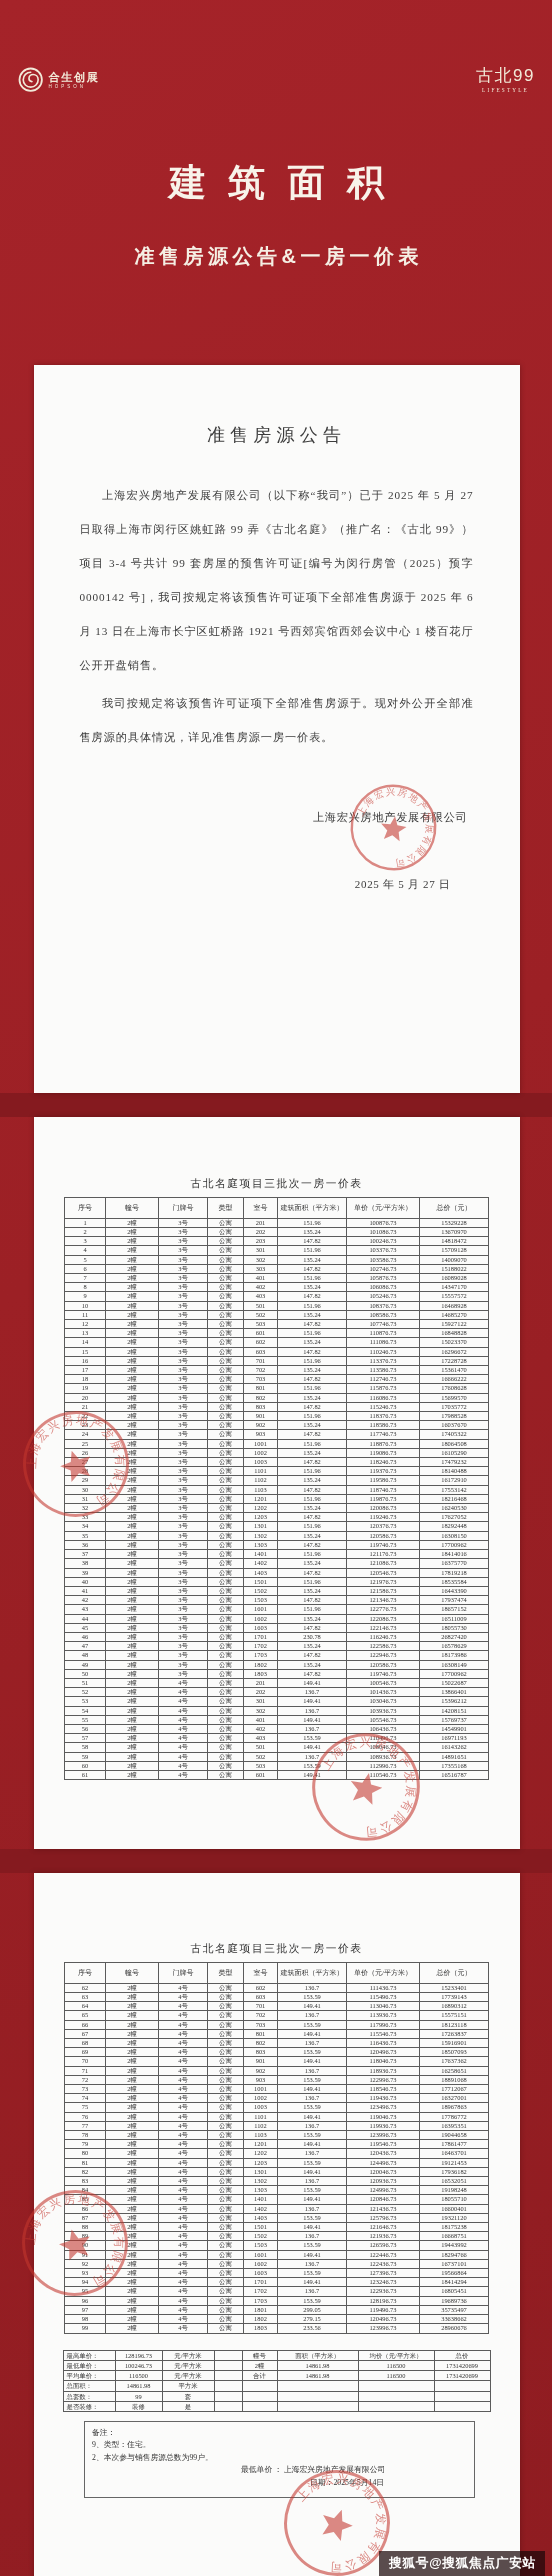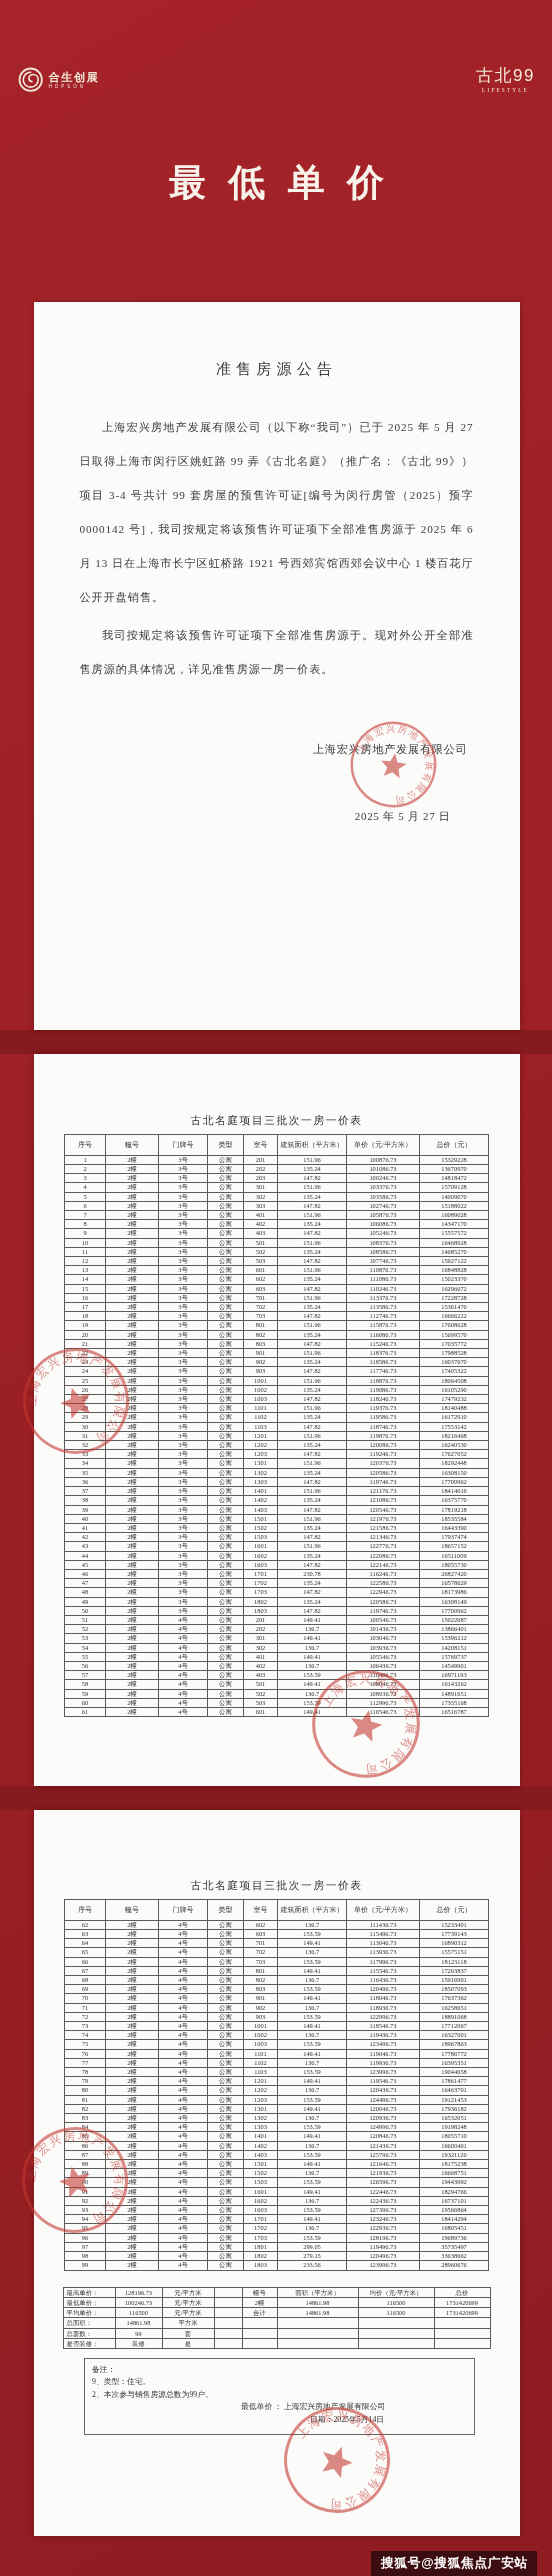--- a/index.html
+++ b/index.html
@@ -28,21 +28,21 @@
   
   .card{position:relative;width:486px;margin:0 auto;background:#fbfbfa;
         box-shadow:0 0 5.2px rgba(40,0,0,.35);color:#3b3b3b;}
   .card1{margin-top:95px;height:728px;}
   .gap{height:24px;background:#851a1f;}
   .card2{height:732px;}
   .card3{height:726px;}
 
   
   .doc-title{padding-top:58px;text-align:center;font-family:"Liberation Serif",serif;
-             font-size:15px;letter-spacing:5.2px;color:#3c3c3c;}
+             font-size:18px;letter-spacing:5.2px;color:#3c3c3c;}
   .doc-body{margin:31px 42px 0 42px;font-family:"Liberation Serif",serif;font-size:11.2px;
             line-height:34px;letter-spacing:0.9px;color:#3d3d3d;text-align:justify;}
   .doc-body p{margin:4px;text-indent:2em;}
   .sign{margin:56px 52px 0 0;text-align:right;font-family:"Liberation Serif",serif;
         font-size:11.2px;letter-spacing:0.7px;}
   .sign-date{margin:52px 69px 0 0;text-align:right;font-family:"Liberation Serif",serif;
              font-size:11px;letter-spacing:0.7px;}
 
   
   .tbl-title{padding-top:60px;text-align:center;font-family:"Liberation Serif",serif;
@@ -81,21 +81,21 @@
   
   .stamp{position:absolute;opacity:.58;pointer-events:none;}
   .stamp svg{width:100%;height:100%;}
   .stamp1{left:314px;top:417px;width:91px;height:91px;transform:rotate(8deg);}
   .stamp2{left:-13.4px;top:291px;width:112px;height:112px;transform:rotate(-18deg);}
   .stamp3{left:275px;top:613px;width:114px;height:114px;transform:rotate(12deg);}
   .stamp4{left:-15px;top:314px;width:112px;height:112px;transform:rotate(-14deg);}
   .stamp5{left:247px;top:594px;width:112px;height:112px;transform:rotate(20deg);}
 
   
-  .watermark{position:absolute;right:16px;bottom:0;background:rgba(28,9,10,.72);
+  .watermark{position:absolute;right:8px;bottom:0;background:rgba(28,9,10,.72);
              color:#ffffff;font-size:12.7px;font-weight:bold;letter-spacing:0.7px;
              padding:3.7px 9px 4.5px 10.5px;}
 </style>
 </head>
 <body>
 
 <div class="page">
 
   <div class="topbar">
     <div class="logo-left">
@@ -109,21 +109,22 @@
         <span class="cn">合生创展</span>
         <span class="en">HOPSON</span>
       </span>
     </div>
     <div class="logo-right">
       <div class="cn">古北99</div>
       <div class="en">LIFESTYLE</div>
     </div>
   </div>
 
-  <div class="main-title">最低单价</div>
+  <div class="main-title">建筑面积</div>
+  <div class="subtitle">准售房源公告&amp;一房一价表</div>
 
   <div class="card card1">
     <div class="doc-title">准售房源公告</div>
     <div class="doc-body">
       <p>上海宏兴房地产发展有限公司（以下称“我司”）已于 2025 年 5 月 27 日取得上海市闵行区姚虹路 99 弄《古北名庭》（推广名：《古北 99》）项目 3-4 号共计 99 套房屋的预售许可证[编号为闵行房管（2025）预字 0000142 号]，我司按规定将该预售许可证项下全部准售房源于 2025 年 6 月 13 日在上海市长宁区虹桥路 1921 号西郊宾馆西郊会议中心 1 楼百花厅公开开盘销售。</p>
       <p>我司按规定将该预售许可证项下全部准售房源于。现对外公开全部准售房源的具体情况，详见准售房源一房一价表。</p>
     </div>
     <div class="sign">上海宏兴房地产发展有限公司</div>
     <div class="sign-date">2025 年 5 月 27 日</div>
     <div class="stamp stamp1"><svg viewBox="0 0 120 120">

